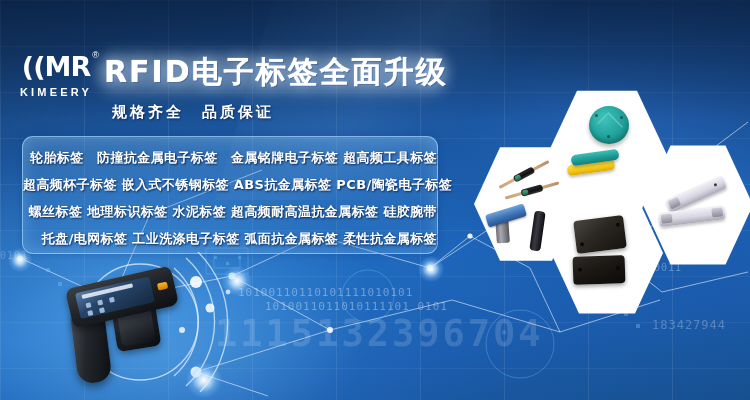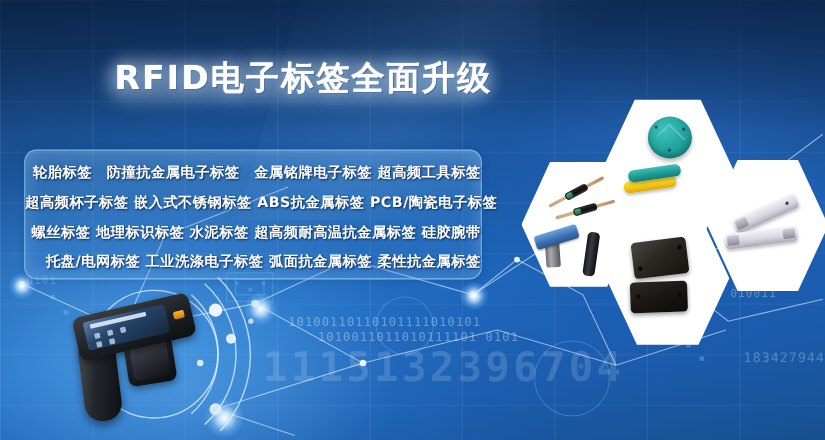--- a/index.html
+++ b/index.html
@@ -49,21 +49,20 @@
   svg.netlayer { position: absolute; inset: 0; width: 750px; height: 400px; }
 
   
   .binary {
     position: absolute;
     color: rgba(255,255,255,0.34);
     font-family: "DejaVu Sans Mono", "Liberation Mono", monospace;
     letter-spacing: 1px;
     white-space: nowrap;
     user-select: none;
-    margin-left: 24px;
   }
   .bin-a { left: 222px; top: 286px; font-size: 11px; padding-left: 16px; }
   .bin-b { left: 265px; top: 300px; font-size: 11px; }
   .bin-big {
     left: 215px; top: 312px; font-size: 37px; font-weight: bold;
     color: rgba(255,255,255,0.15); letter-spacing: 3px;
   }
   .bin-c { left: 640px; top: 262px; font-size: 10px; color: rgba(255,255,255,0.30); }
   .bin-d { left: 652px; top: 318px; font-size: 12px; color: rgba(255,255,255,0.26); }
   .bin-e { left: 0px; top: 250px; font-size: 10px; color: rgba(255,255,255,0.22); }
@@ -348,25 +347,31 @@
   <div class="glow-dot" style="left:690px; top:196px; width:22px; height:22px;"></div>
   <div class="glow-dot" style="left:8px; top:248px; width:24px; height:24px;"></div>
 
   <div class="binary bin-a">10100110110101111010101</div>
   <div class="binary bin-b">1010011011010111101 0101</div>
   <div class="binary bin-big">1115132396704</div>
   <div class="binary bin-c">010011</div>
   <div class="binary bin-d">183427944</div>
   <div class="binary bin-e">0101</div>
 
+  <div id="logo">
+    <div class="logo-mark">((MR</div>
+    <div class="logo-reg">®</div>
+    <div class="logo-name">KIMEERY</div>
+  </div>
 
   <div id="headline-wrap">
     <div class="headline-halo"></div>
     <div class="headline">RFID电子标签全面升级</div>
   </div>
+  <div id="subtitle">规格齐全　品质保证</div>
 
   <div id="tag-panel">
     <div class="tag-row">轮胎标签　防撞抗金属电子标签　金属铭牌电子标签 超高频工具标签</div>
     <div class="tag-row">超高频杯子标签 嵌入式不锈钢标签 ABS抗金属标签 PCB/陶瓷电子标签</div>
     <div class="tag-row">螺丝标签 地理标识标签 水泥标签 超高频耐高温抗金属标签 硅胶腕带</div>
     <div class="tag-row">托盘/电网标签 工业洗涤电子标签 弧面抗金属标签 柔性抗金属标签</div>
   </div>
 
   <div class="hex" id="hex-left">
     <div class="tube" style="left:22px; top:28px; transform: rotate(-28deg);">

